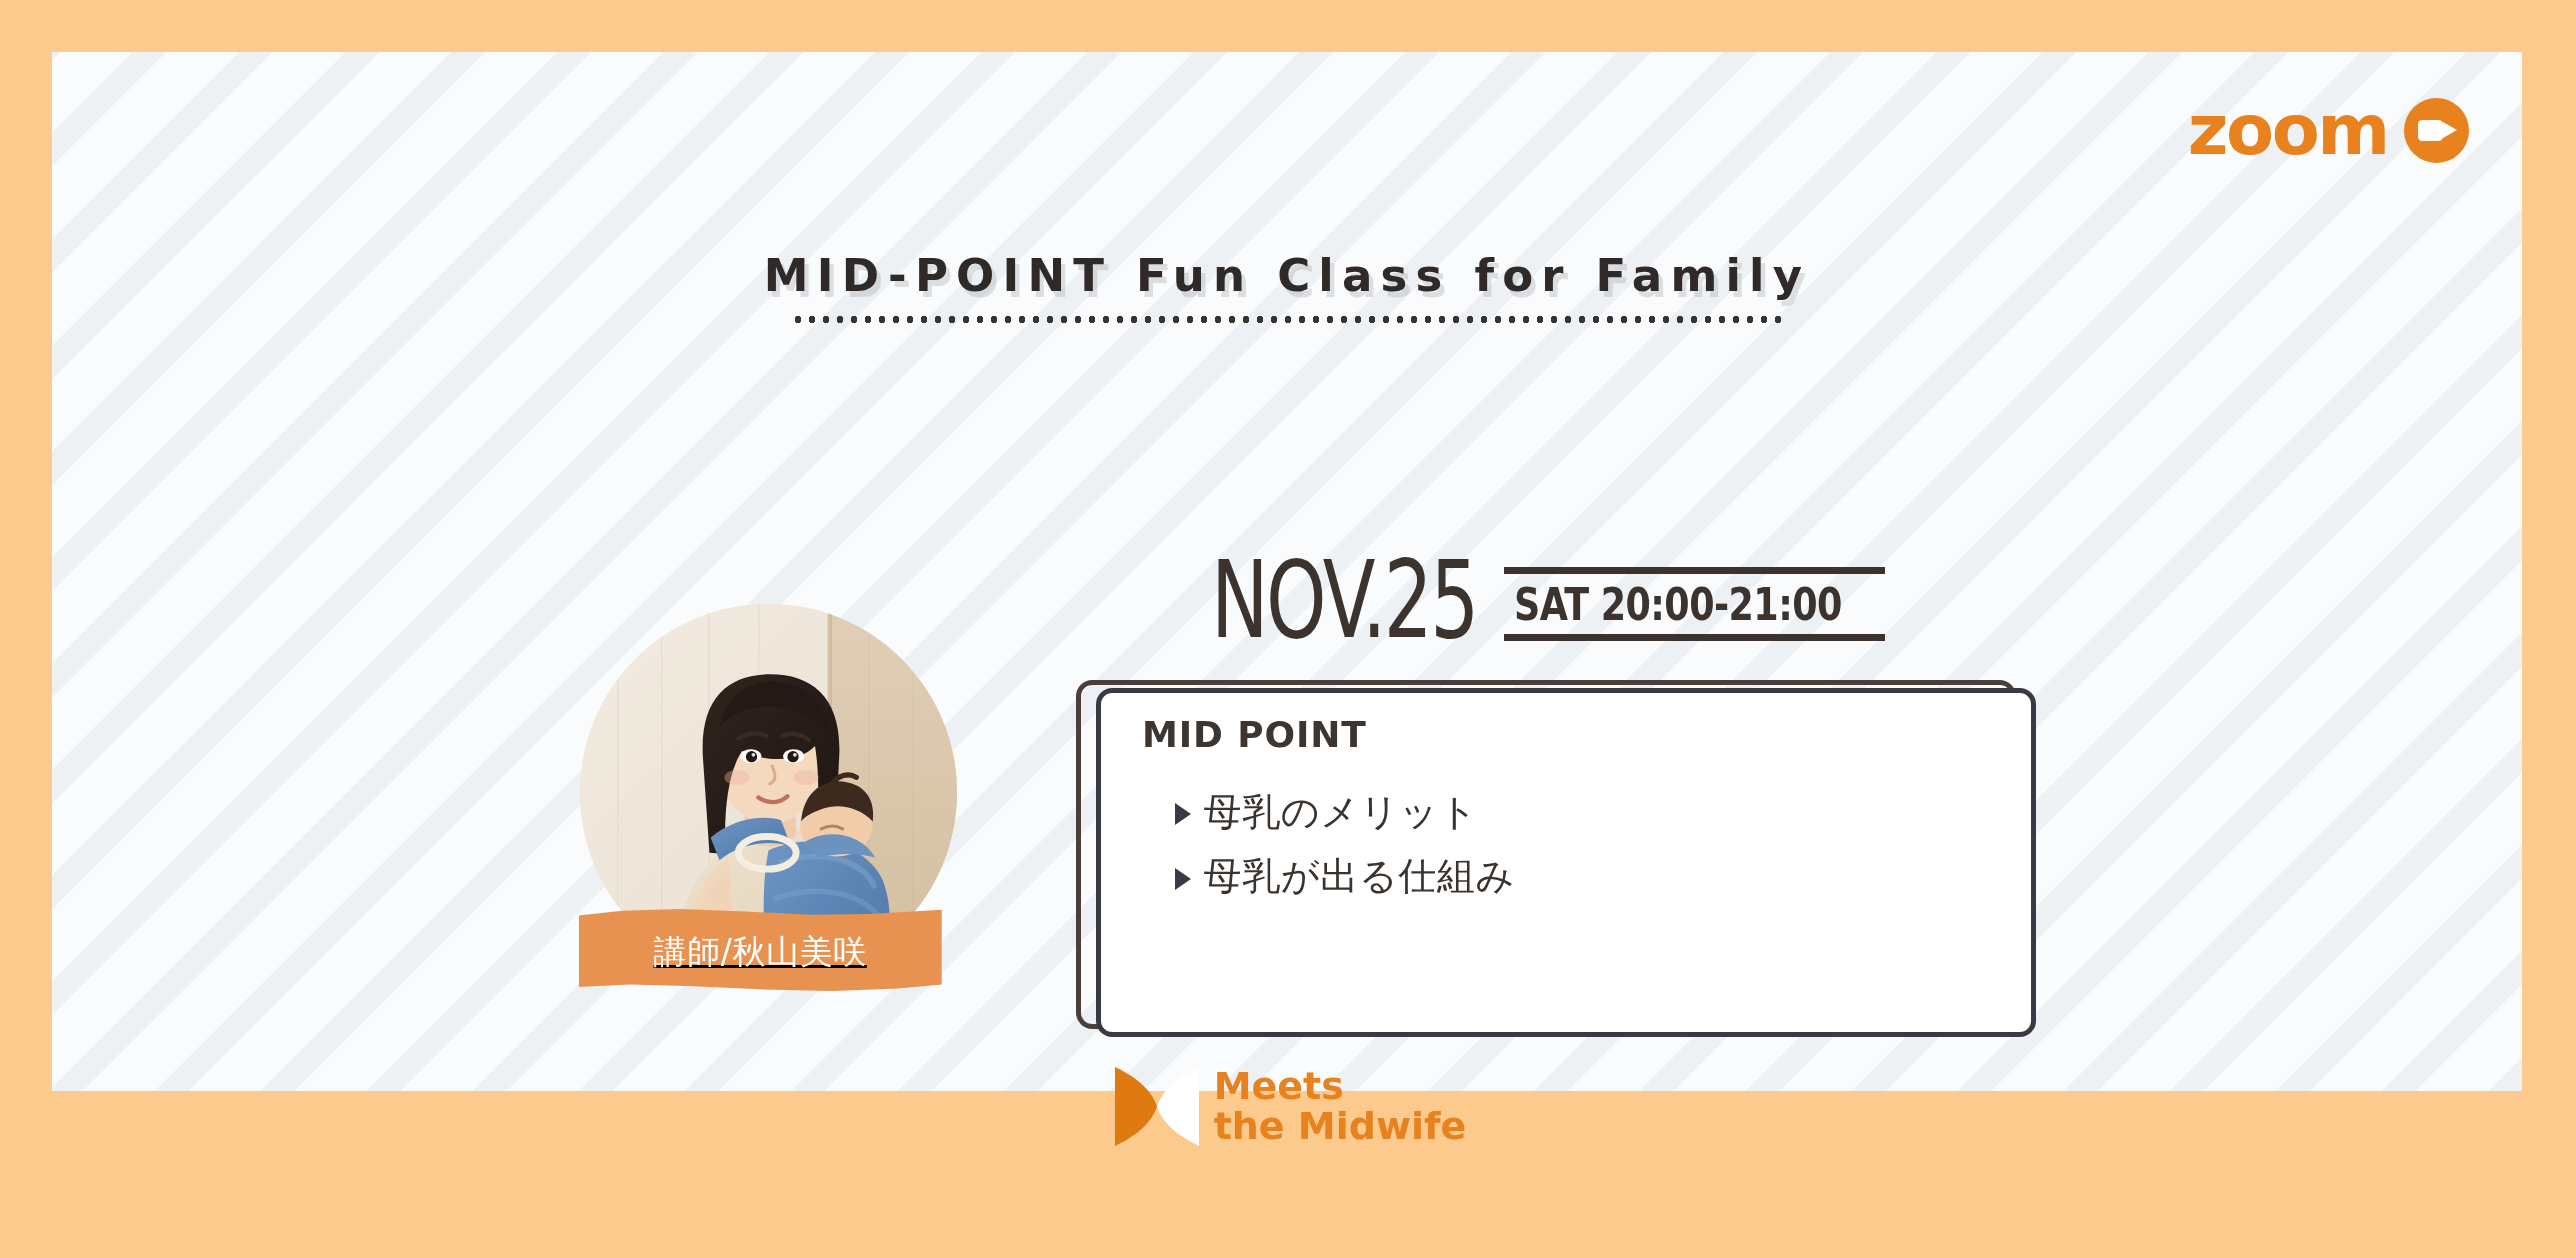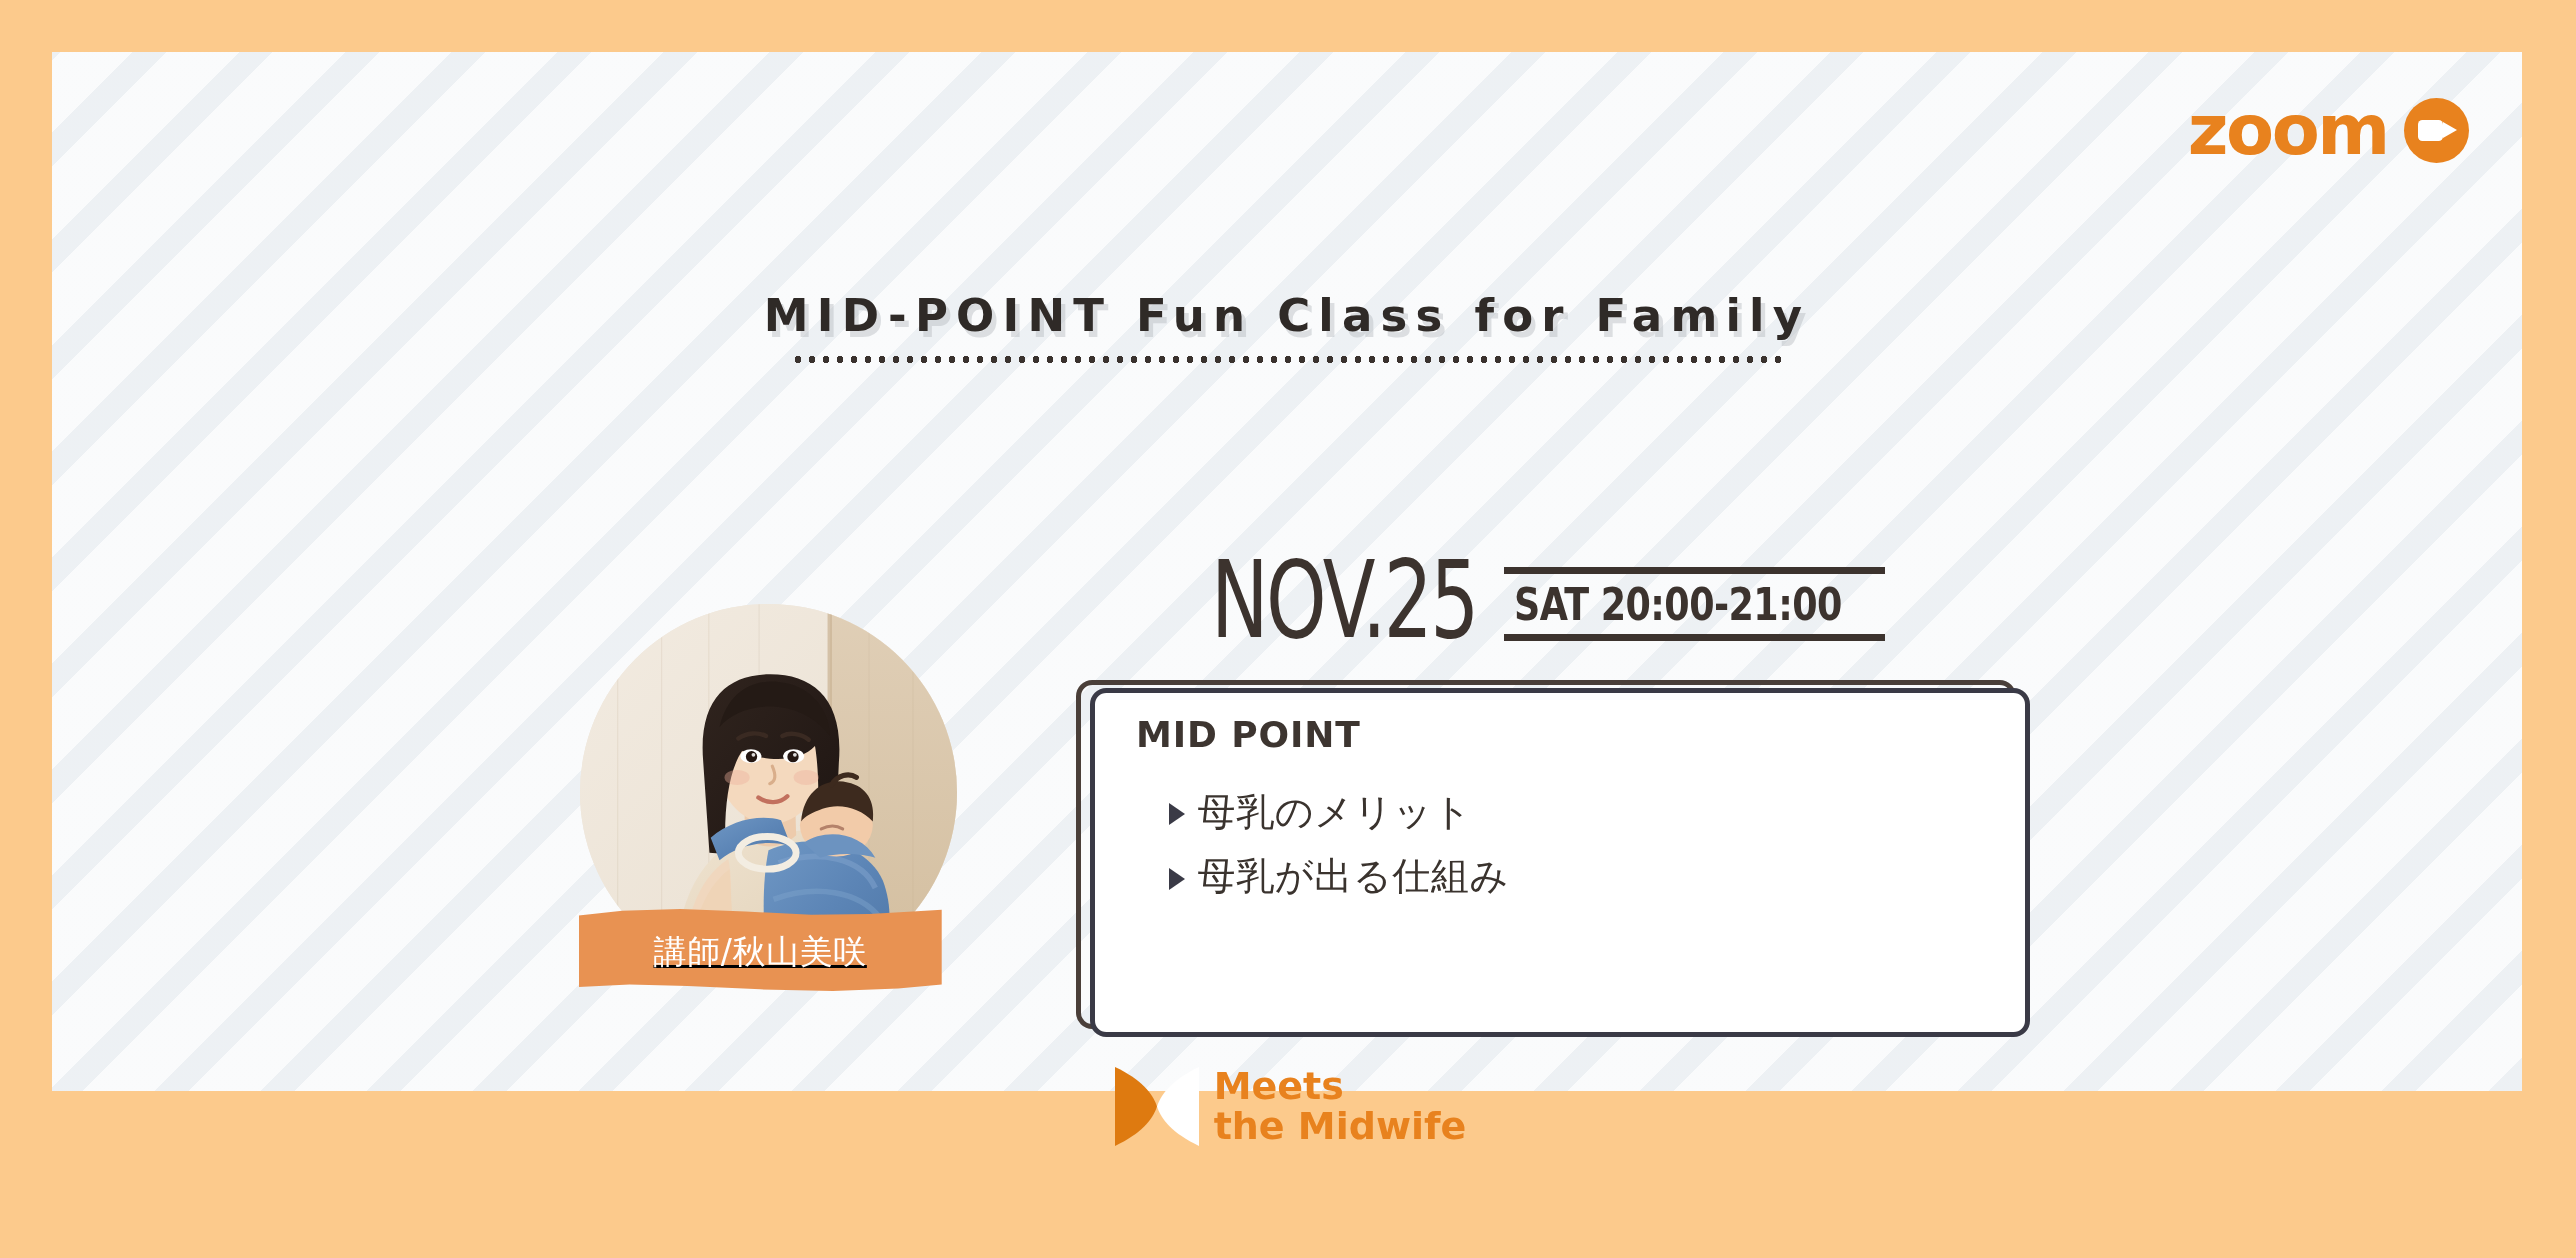--- a/index.html
+++ b/index.html
@@ -85,21 +85,20 @@
   #eyebrow {
     display:inline-block;
     font-family:"DejaVu Sans",sans-serif;
     font-size:45px;
     font-weight:700;
     color:#2F2A27;
     letter-spacing:8.2px;
     text-shadow:4.4px 5.7px 0 rgba(170,176,182,0.38);
     white-space:nowrap;
     line-height:1.05;
-    margin-top:40px;
   }
   #eyebrow-dots {
     margin:16.3px auto 0;
     width:993px; height:7px;
     background-image:radial-gradient(circle closest-side, #3A322E 99%, transparent 100%);
     background-size:14px 7px;
     background-repeat:repeat-x;
   }
 
   
@@ -183,21 +182,21 @@
   #midpoint-shadow {
     position:absolute;
     left:0; top:0;
     width:940px; height:349px;
     border:5px solid #4A3F39;
     border-radius:16.3px;
     background:transparent;
   }
   #midpoint-frame {
     position:absolute;
-    left:14px; top:7.5px;
+    left:20px; top:7.5px;
     width:940px; height:349px;
     border:5px solid #3A3A46;
     border-radius:16.3px;
     background:#FFFFFF;
     padding-left:35px;
   }
   #midpoint-title {
     position:absolute;
     left:41px; top:24px;
     font-family:"DejaVu Sans",sans-serif;

